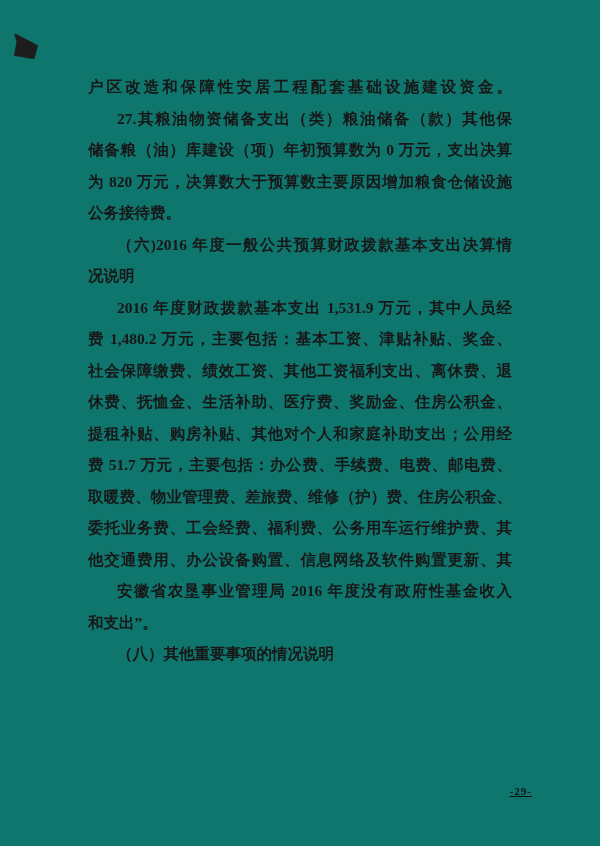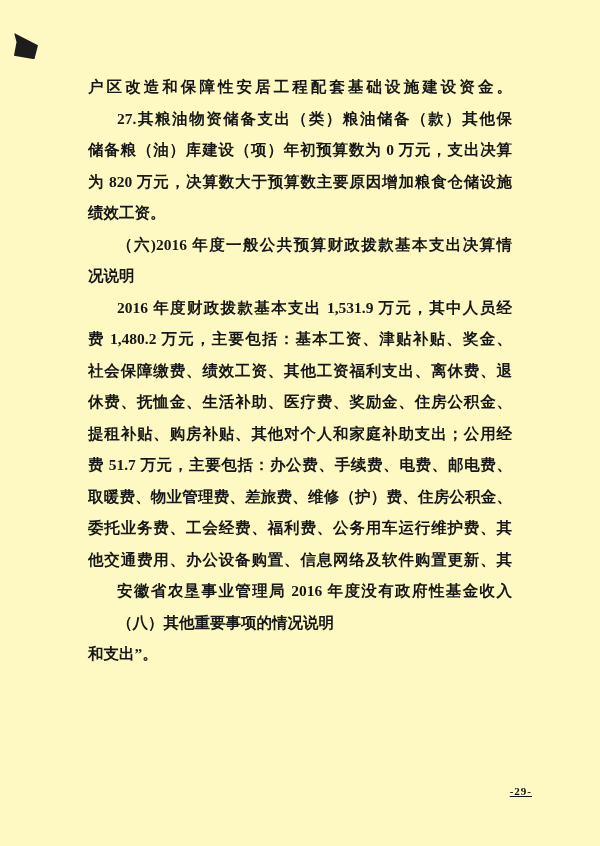--- a/index.html
+++ b/index.html
@@ -7,21 +7,21 @@
   body {
     position: relative;
     background: #fdfdfc;
     overflow: hidden;
     font-family: "Liberation Serif", "DejaVu Serif", serif;
     color: #171717;
   }
   .scan-page {
     position: absolute;
     inset: 0;
-    background: #fef9c3;
+    background: #0f766e;
   }
   
   .artifact {
     position: absolute;
     left: 13px;
     top: 32px;
     width: 25px;
     height: 28px;
     background: #1d1d1d;
     clip-path: polygon(10% 0%, 100% 52%, 80% 100%, 0% 80%, 16% 32%);
@@ -72,32 +72,32 @@
 
 <div class="scan-page">
 
   <div class="artifact"></div>
 
   <div class="textcol">
     <div class="line j">户区改造和保障性安居工程配套基础设施建设资金。</div>
     <div class="line j indent">27.其粮油物资储备支出（类）粮油储备（款）其他保</div>
     <div class="line j">储备粮（油）库建设（项）年初预算数为 0 万元，支出决算</div>
     <div class="line j">为 820 万元，决算数大于预算数主要原因增加粮食仓储设施</div>
-    <div class="line">绩效工资。</div>
+    <div class="line">公务接待费。</div>
     <div class="line j indent bold">（六)2016 年度一般公共预算财政拨款基本支出决算情</div>
     <div class="line bold">况说明</div>
     <div class="line j indent">2016 年度财政拨款基本支出 1,531.9 万元，其中人员经</div>
     <div class="line j">费 1,480.2 万元，主要包括：基本工资、津贴补贴、奖金、</div>
     <div class="line j">社会保障缴费、绩效工资、其他工资福利支出、离休费、退</div>
     <div class="line j">休费、抚恤金、生活补助、医疗费、奖励金、住房公积金、</div>
     <div class="line j">提租补贴、购房补贴、其他对个人和家庭补助支出；公用经</div>
     <div class="line j">费 51.7 万元，主要包括：办公费、手续费、电费、邮电费、</div>
     <div class="line j">取暖费、物业管理费、差旅费、维修（护）费、住房公积金、</div>
     <div class="line j">委托业务费、工会经费、福利费、公务用车运行维护费、其</div>
     <div class="line j">他交通费用、办公设备购置、信息网络及软件购置更新、其</div>
     <div class="line j indent">安徽省农垦事业管理局 2016 年度没有政府性基金收入</div>
+    <div class="line">和支出”。</div>
     <div class="line indent bold">（八）其他重要事项的情况说明</div>
-    <div class="line">和支出”。</div>
   </div>
 
   <div class="pagenum">-29-</div>
 
 </div>
 
 </body></html>

